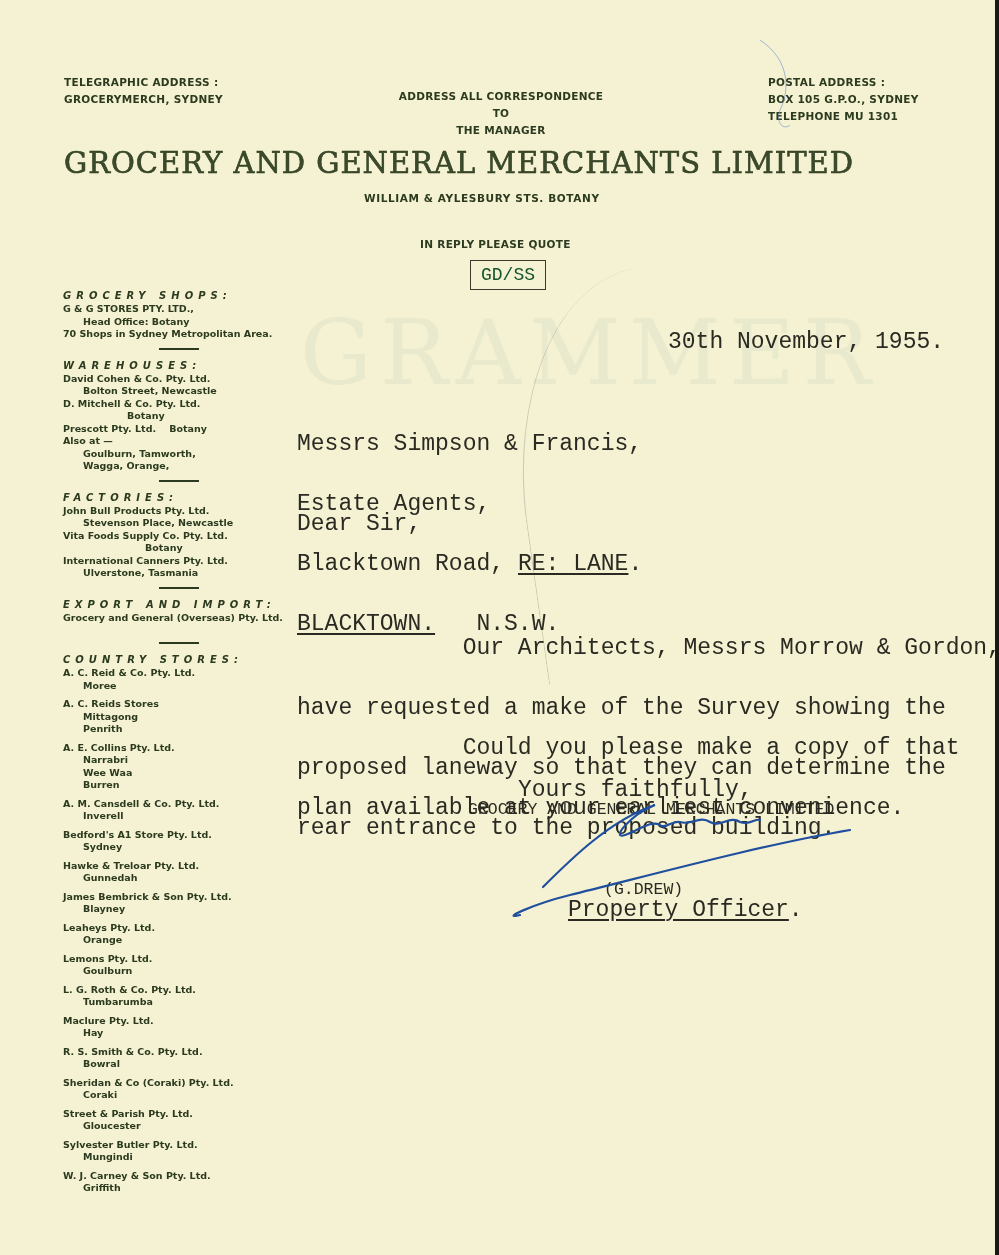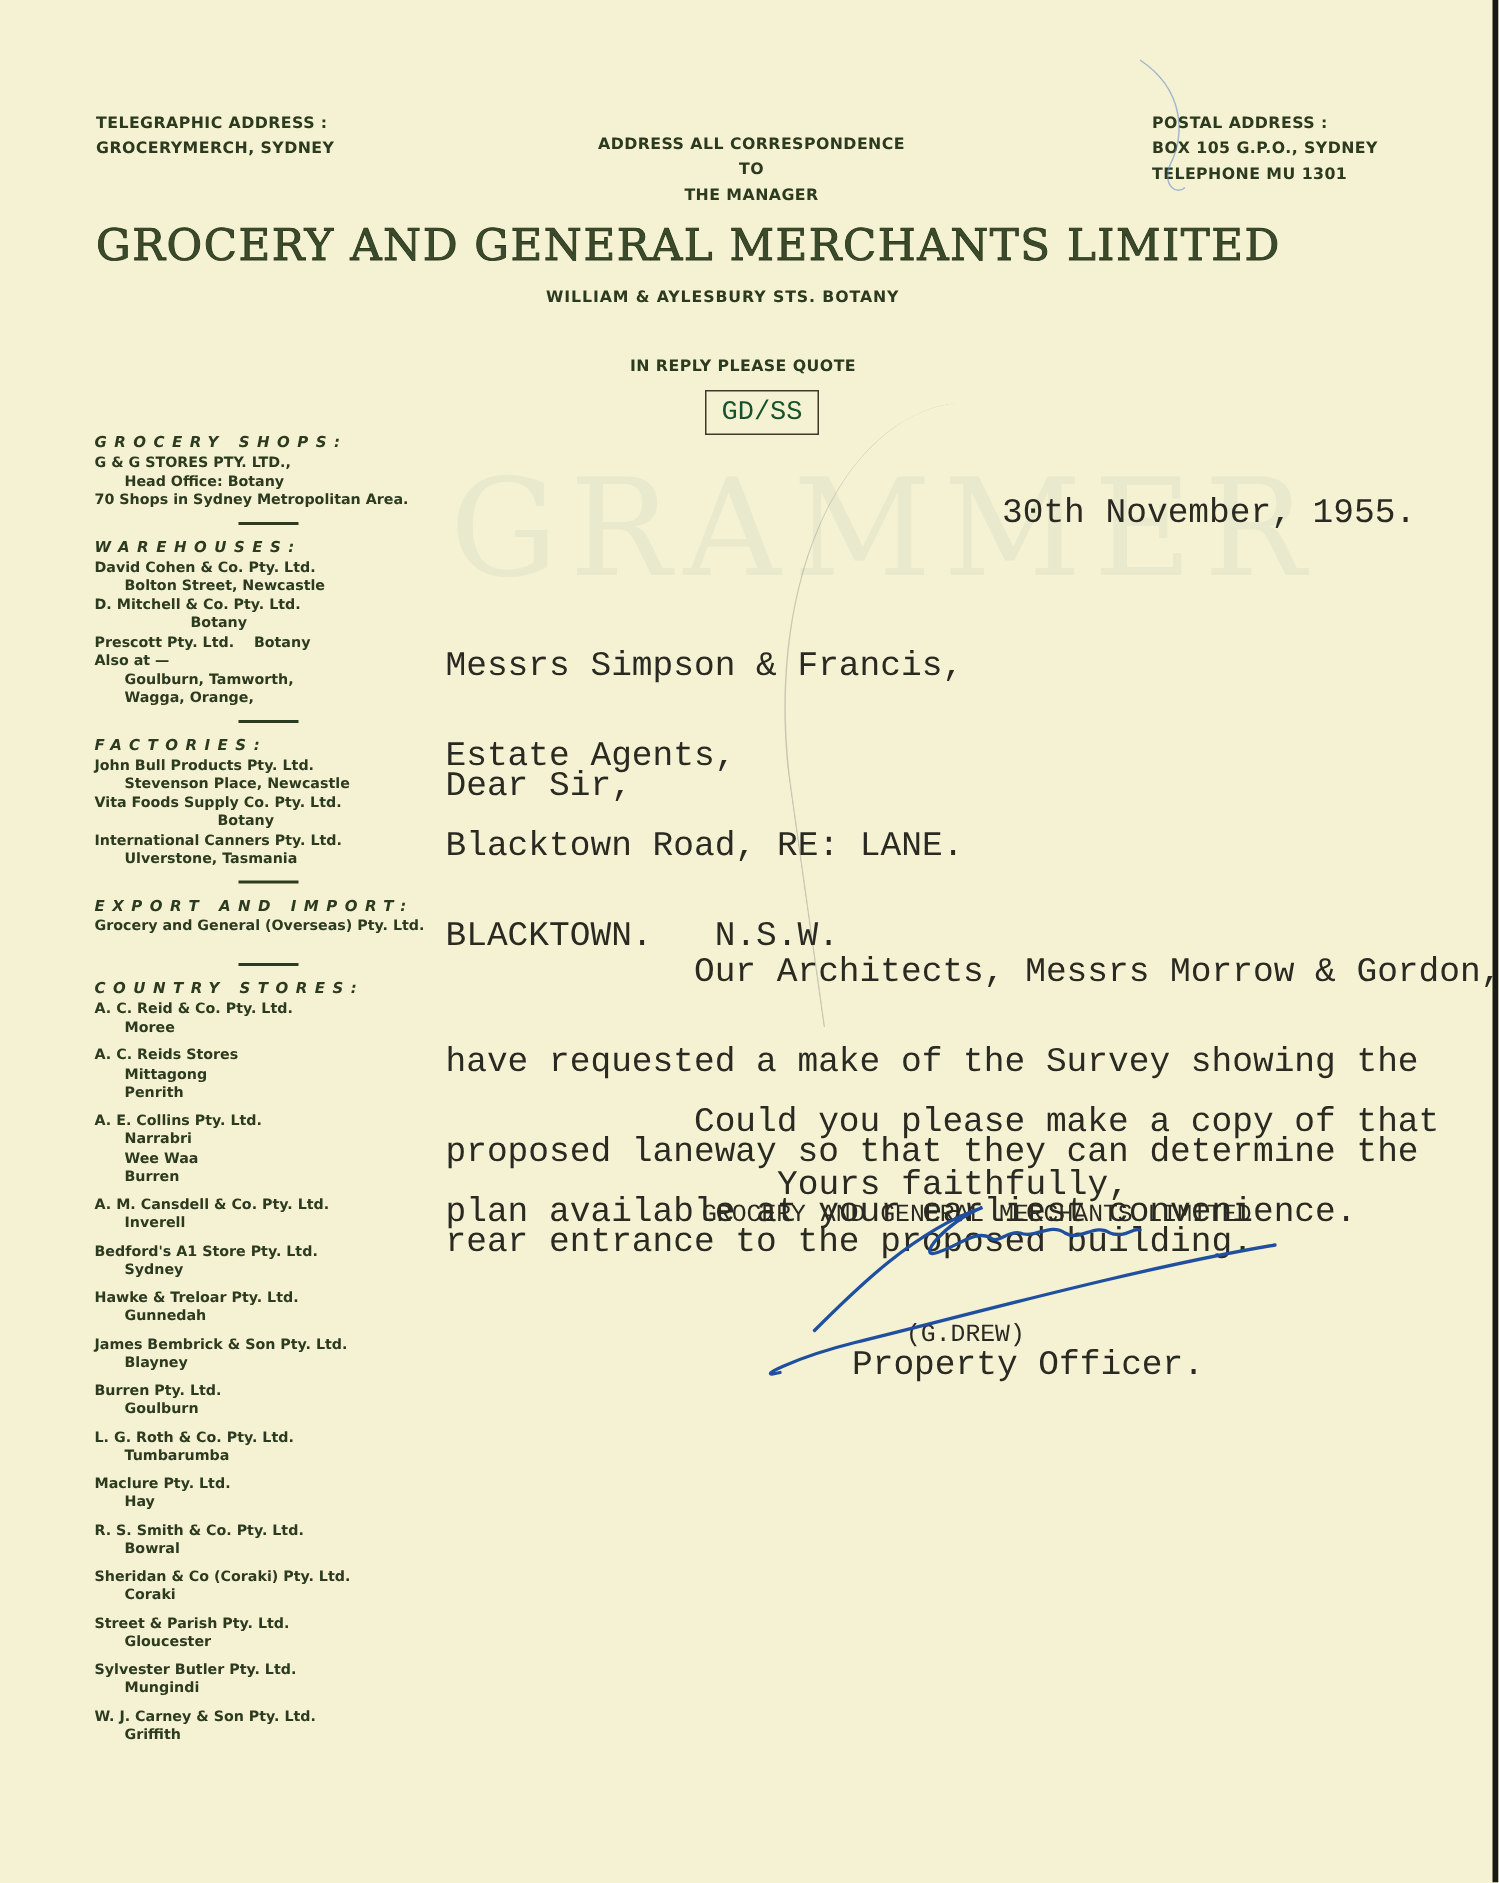--- a/index.html
+++ b/index.html
@@ -39,21 +39,21 @@
   }
   .sb-line { font-size: 9.5px; line-height: 12.5px; white-space: nowrap; }
   .ind1 { padding-left: 20px; }
   .ind2 { padding-left: 64px; }
   .ind3 { padding-left: 82px; }
   .rule { width: 40px; height: 2px; background: #2c3a1f; margin: 7px 0 10px 96px; }
   .sb-group { margin-bottom: 4px; }
   .country-item { margin-bottom: 6px; }
 
   .letter { font-size: 23px; line-height: 20px; white-space: pre; }
-  .u { text-decoration-thickness: 2px; text-underline-offset: 3px; }
+  .u { text-decoration: underline; text-decoration-thickness: 2px; text-underline-offset: 3px; }
 
   .watermark {
     position: absolute; left: 300px; top: 300px;
     font-family: "DejaVu Serif", serif; font-size: 90px; color: rgba(150,170,170,0.12);
     letter-spacing: 8px; white-space: nowrap;
   }
   .crease {
     position: absolute; left: 520px; top: 270px; width: 240px; height: 400px;
     border-left: 1.5px solid rgba(120,120,120,0.35); border-radius: 60% 0 0 0;
     transform: rotate(-8deg);
@@ -160,21 +160,25 @@
           </div>
           <div class="country-item">
             <div class="sb-line">Hawke &amp; Treloar Pty. Ltd.</div>
             <div class="sb-line ind1">Gunnedah</div>
           </div>
           <div class="country-item">
             <div class="sb-line">James Bembrick &amp; Son Pty. Ltd.</div>
             <div class="sb-line ind1">Blayney</div>
           </div>
           <div class="country-item">
-            <div class="sb-line">Burren Pty. Ltd.</div>
+            <div class="sb-line">Leaheys Pty. Ltd.</div>
+            <div class="sb-line ind1">Orange</div>
+          </div>
+          <div class="country-item">
+            <div class="sb-line">Lemons Pty. Ltd.</div>
             <div class="sb-line ind1">Goulburn</div>
           </div>
           <div class="country-item">
             <div class="sb-line">L. G. Roth &amp; Co. Pty. Ltd.</div>
             <div class="sb-line ind1">Tumbarumba</div>
           </div>
           <div class="country-item">
             <div class="sb-line">Maclure Pty. Ltd.</div>
             <div class="sb-line ind1">Hay</div>
           </div>

